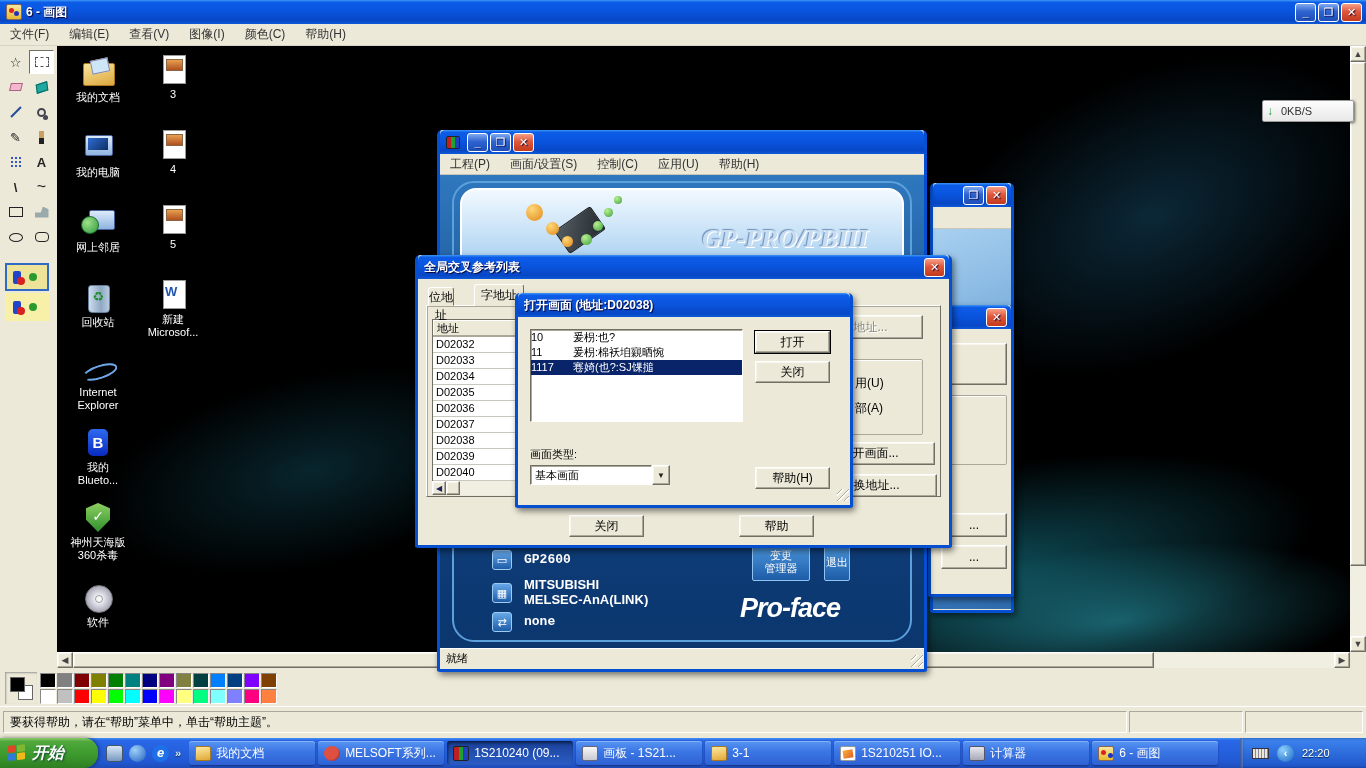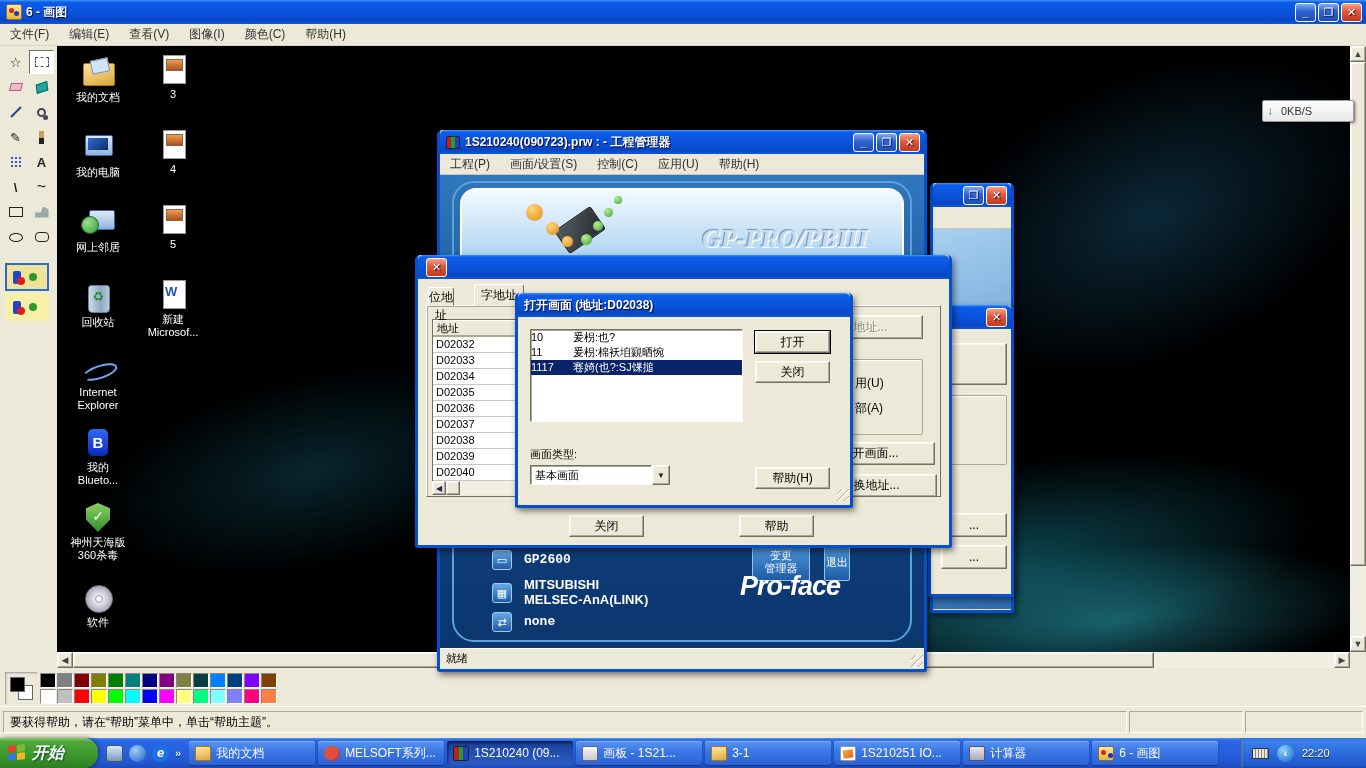--- a/index.html
+++ b/index.html
@@ -343,21 +343,20 @@
         <div class="abs beveled" style="left:10px;top:14px;width:66px;height:42px"></div>
         <div class="abs grpbox" style="left:10px;top:66px;width:66px;height:70px"></div>
         <div class="abs beveled btn" style="left:10px;top:184px;width:66px;height:24px">...</div>
         <div class="abs beveled btn" style="left:10px;top:216px;width:66px;height:24px">...</div>
       </div>
     </div>
 
     <div class="xpwin" style="left:380px;top:84px;width:490px;height:542px;z-index:3">
       <div class="titlebar">
         <span class="ticn i-gp" style="width:14px;height:13px;margin-right:5px"></span>
-        <span class="ttext">1S210240(090723).prw :  - 工程管理器</span>
         <span class="capbtn">_</span>
         <span class="capbtn">❐</span>
         <span class="capbtn close">✕</span>
       </div>
       <div class="pm-menubar" id="pm-menubar">
           <span class="menu-item">工程(P)</span>
           <span class="menu-item">画面/设置(S)</span>
           <span class="menu-item">控制(C)</span>
           <span class="menu-item">应用(U)</span>
           <span class="menu-item">帮助(H)</span>
@@ -386,30 +385,31 @@
         </div>
         <div class="pm-row" style="left:52px;top:437px">
           <span class="pm-ic">⇄</span>
           <span class="pm-txt">none</span>
         </div>
 
         <div class="pm-btn" style="left:312px;top:368px;width:58px;height:38px">
           <span><span>变更</span><br><span>管理器</span></span>
         </div>
         <div class="pm-btn" style="left:384px;top:368px;width:26px;height:38px">退出</div>
-        <div class="pm-brand" style="left:300px;top:396px">Pro-face</div>
+        <div class="pm-brand" style="left:300px;top:418px">Pro-face</div>
       </div>
       <div class="pm-status">
         <span>就绪</span>
         <span class="grip"></span>
       </div>
     </div>
 
     <div class="xpwin" style="left:358px;top:209px;width:537px;height:293px;z-index:4">
       <div class="titlebar">
+        <span class="ttext">全局交叉参考列表</span>
         <span class="capbtn close">✕</span>
       </div>
       <div class="xr-body">
         <div class="tab" style="left:10px;top:8px;width:26px;height:19px;line-height:18px;z-index:1">位地址</div>
         <div class="tab" style="left:56px;top:5px;width:50px;height:22px;line-height:21px;z-index:3;font-weight:normal">字地址</div>
         <div class="xr-panel"></div>
 
         <div class="xr-table">
           <div class="xr-head">地址</div>
           <div id="xr-rows">

